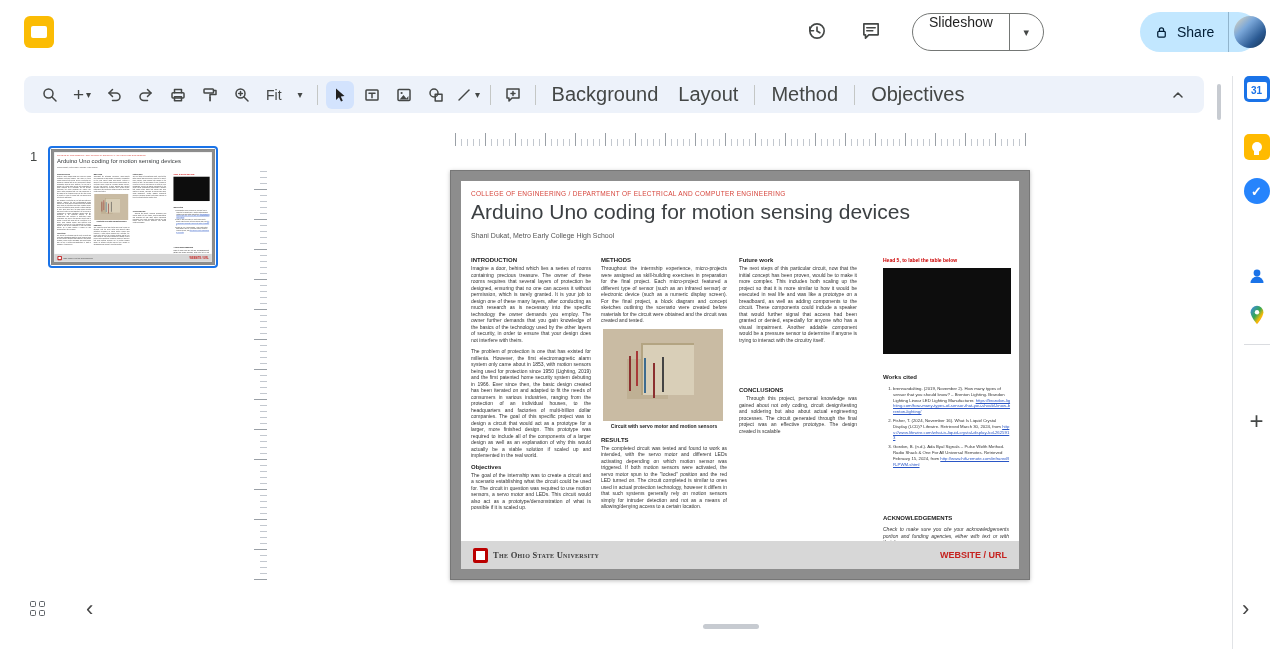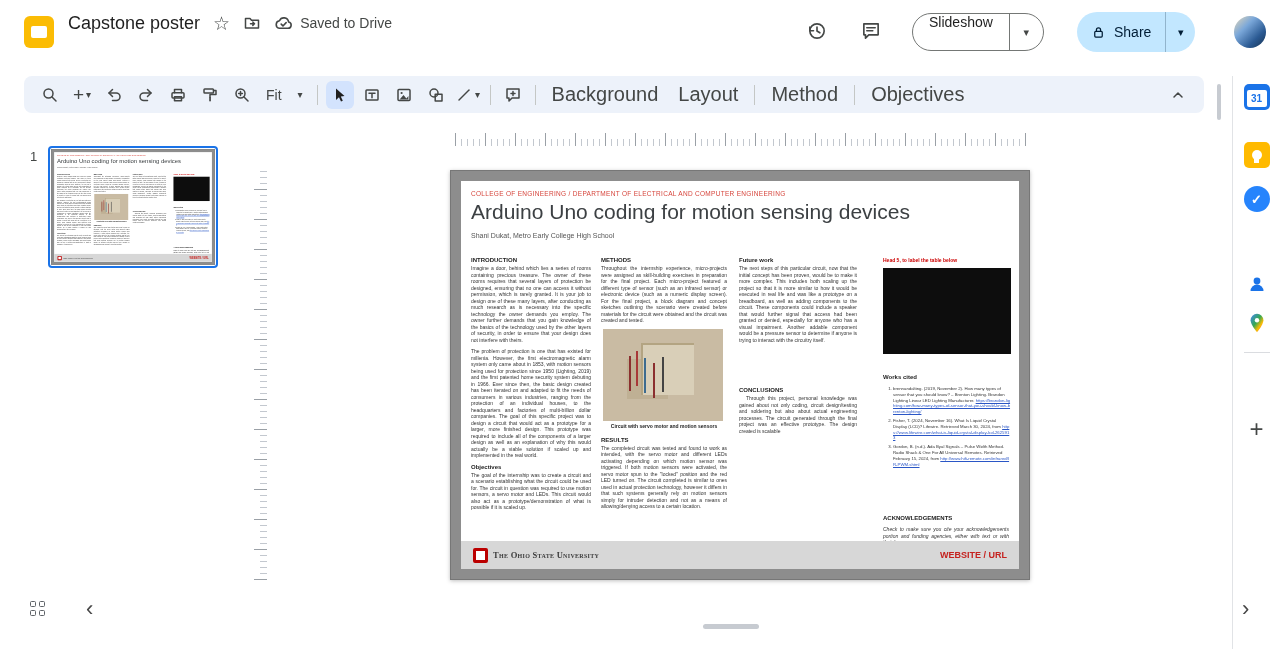--- a/index.html
+++ b/index.html
@@ -18,21 +18,21 @@
   .tb-ico { color:#444746; font-size:17px; line-height:1; cursor:pointer; display:flex; align-items:center; gap:7px; }
   .saved-label { font-size:14px; color:#444746; }
   .menubar { position:absolute; left:60px; top:38px; display:flex; align-items:center; }
   .menu-item { font-size:15px; color:#1f1f1f; padding:3px 9px; border-radius:6px; cursor:pointer; }
   .top-right-ico { position:absolute; top:20px; cursor:pointer; }
   .pill-btn { position:absolute; display:flex; border-radius:20px; overflow:hidden; cursor:pointer; }
   .slideshow-btn { left:912px; top:13px; height:38px; border:1px solid #747775; background:#fff; }
   .slideshow-label { padding:0 16px; font-size:14px; font-weight:500; color:#1f1f1f; }
   .slideshow-caret { width:34px; align-self:stretch; display:flex; align-items:center; justify-content:center;
     border-left:1px solid #747775; color:#444746; font-size:11px; }
-  .share-btn { left:1077px; top:12px; height:40px; background:#c2e7ff; color:#001d35; }
+  .share-btn { left:1140px; top:12px; height:40px; background:#c2e7ff; color:#001d35; }
   .share-label { display:flex; align-items:center; gap:8px; padding:0 14px; font-size:14px; font-weight:500; }
   .share-caret { width:30px; align-self:stretch; display:flex; align-items:center; justify-content:center;
     border-left:1px solid rgba(0,29,53,.25); font-size:11px; }
   .avatar { position:absolute; left:1234px; top:16px; width:32px; height:32px; border-radius:50%;
     background:linear-gradient(135deg,#e8d9b8 0%,#7aa7d9 35%,#2b5a93 70%,#16324f 100%); cursor:pointer; }
 
   
   .toolbar { position:absolute; left:24px; top:76px; width:1180px; height:37px; background:#edf2fa;
     border-radius:8px; display:flex; align-items:center; padding:0 10px; }
   .t-btn { height:28px; min-width:28px; display:flex; align-items:center; justify-content:center;
@@ -104,21 +104,21 @@
   .osu { display:flex; align-items:center; gap:5px; }
   .blockO { width:15px; height:15px; border:3px solid #bb0000; background:#fff; border-radius:2px; }
   .osu-text { font-family:"Liberation Serif", serif; font-variant:small-caps; font-weight:bold;
     font-size:8.5px; color:#3b3b3b; letter-spacing:.3px; }
   .footer-url { font-size:9px; font-weight:bold; color:#c5221f; }
 
   
   .side-rail { position:absolute; right:0; top:76px; width:48px; height:573px; background:#fff;
     border-left:1px solid #e1e3e6; display:flex; flex-direction:column; align-items:center; }
   .rail-ico { cursor:pointer; }
-  .cal { margin-top:8px; width:26px; height:26px; background:#1a73e8; border-radius:5px; position:relative; }
+  .cal { width:26px; height:26px; background:#1a73e8; border-radius:5px; position:relative; }
   .cal-inner { position:absolute; inset:3px; top:6px; background:#fff; border-radius:2px;
     display:flex; align-items:center; justify-content:center; font-size:10px; font-weight:bold; color:#1a73e8; }
   .keep { margin-top:32px; width:26px; height:26px; background:#ffba00; border-radius:5px;
     display:flex; align-items:center; justify-content:center; }
   .bulb { width:10px; height:10px; background:#fff; border-radius:50%; position:relative; }
   .bulb::after { content:""; position:absolute; left:2.5px; top:9px; width:5px; height:4px; background:#fff; }
   .tasks { margin-top:18px; width:26px; height:26px; border-radius:50%; background:#2684fc;
     display:flex; align-items:center; justify-content:center; color:#fff; font-size:13px; font-weight:bold; }
   .contacts { margin-top:60px; }
   .maps { margin-top:16px; }
@@ -133,37 +133,20 @@
   .hscroll { position:absolute; left:703px; top:624px; width:56px; height:5px; background:#c7cbd1; border-radius:3px; cursor:pointer; }
 </style>
 </head>
 <body>
 
 <div class="topbar">
   <div class="app-icon">
     <div class="app-icon-inner"></div>
   </div>
 
-  <div class="title-row">
-    <span class="doc-title">Capstone poster</span>
-    <span class="tb-ico" style="font-size:19px">☆</span>
-    <span class="tb-ico">
-      <svg width="18" height="18" viewBox="0 0 18 18">
-          <path class="ic" d="M2.5 4.5h4.5l1.5 1.8h7V14h-13z"></path>
-          <path class="ic" d="M7.5 9.7h4m-1.7-1.7 1.7 1.7-1.7 1.7"></path>
-        </svg>
-    </span>
-    <span class="tb-ico">
-      <svg width="19" height="19" viewBox="0 0 18 18">
-          <path class="ic" d="M5 13.5h8.3a3 3 0 0 0 .5-5.95A4.5 4.5 0 0 0 5.2 6.4 3.6 3.6 0 0 0 5 13.5z"></path>
-          <path class="ic" d="m6.8 9.6 1.7 1.7 3-3.1"></path>
-        </svg>
-      <span class="saved-label">Saved to Drive</span>
-    </span>
-  </div>
 
 
   <span class="top-right-ico" style="left:806px">
     <svg width="22" height="22" viewBox="0 0 20 20">
         <circle class="ic" cx="10" cy="10" r="6.5"></circle>
         <path class="ic" d="M10 6.5V10l2.6 1.6"></path>
         <path class="ic" d="M3.5 6.5V9.8h3.3"></path>
       </svg>
   </span>
   <span class="top-right-ico" style="left:860px">

